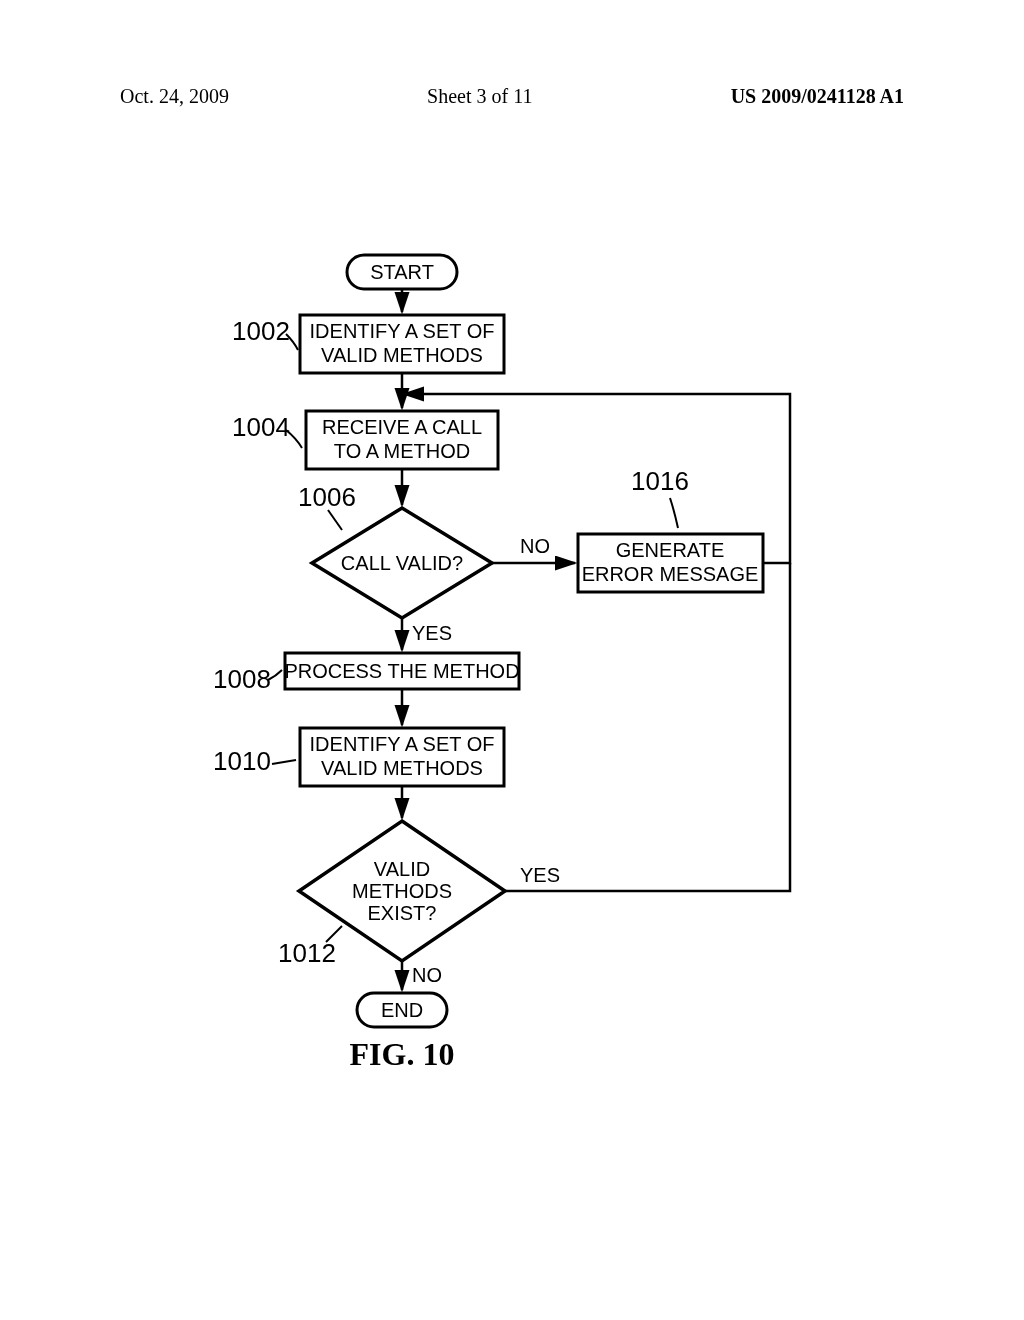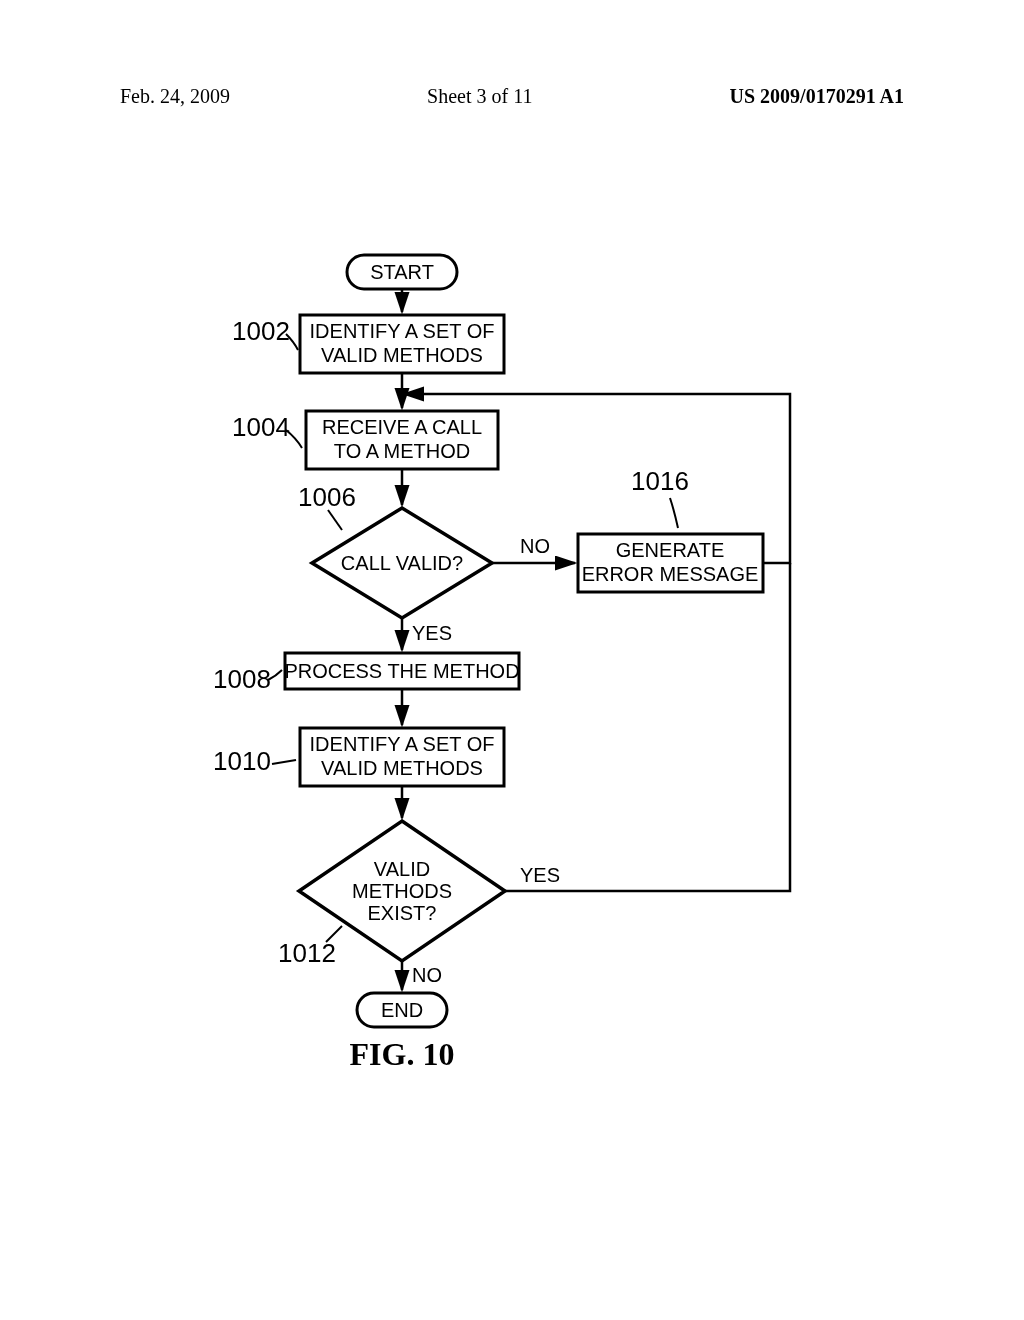--- a/index.html
+++ b/index.html
@@ -40,23 +40,23 @@
   }
   .fig-text {
     font-family: "Times New Roman", Times, serif;
     font-size: 32px;
   }
 </style>
 </head>
 <body>
 
 <div class="header">
-  <span>Feb. 24, 2009</span>
+  <span>Oct. 24, 2009</span>
   <span>Sheet 3 of 11</span>
-  <span class="bold">US 2009/0170291 A1</span>
+  <span class="bold">US 2009/0241128 A1</span>
 </div>
 
 <svg width="1024" height="1320" viewBox="0 0 1024 1320">
   <defs>
     <marker id="arrow" markerWidth="10" markerHeight="10" refX="8" refY="3" orient="auto" markerUnits="strokeWidth">
       <path d="M0,0 L0,6 L9,3 z" fill="black"></path>
     </marker>
   </defs>
 
   <g>

